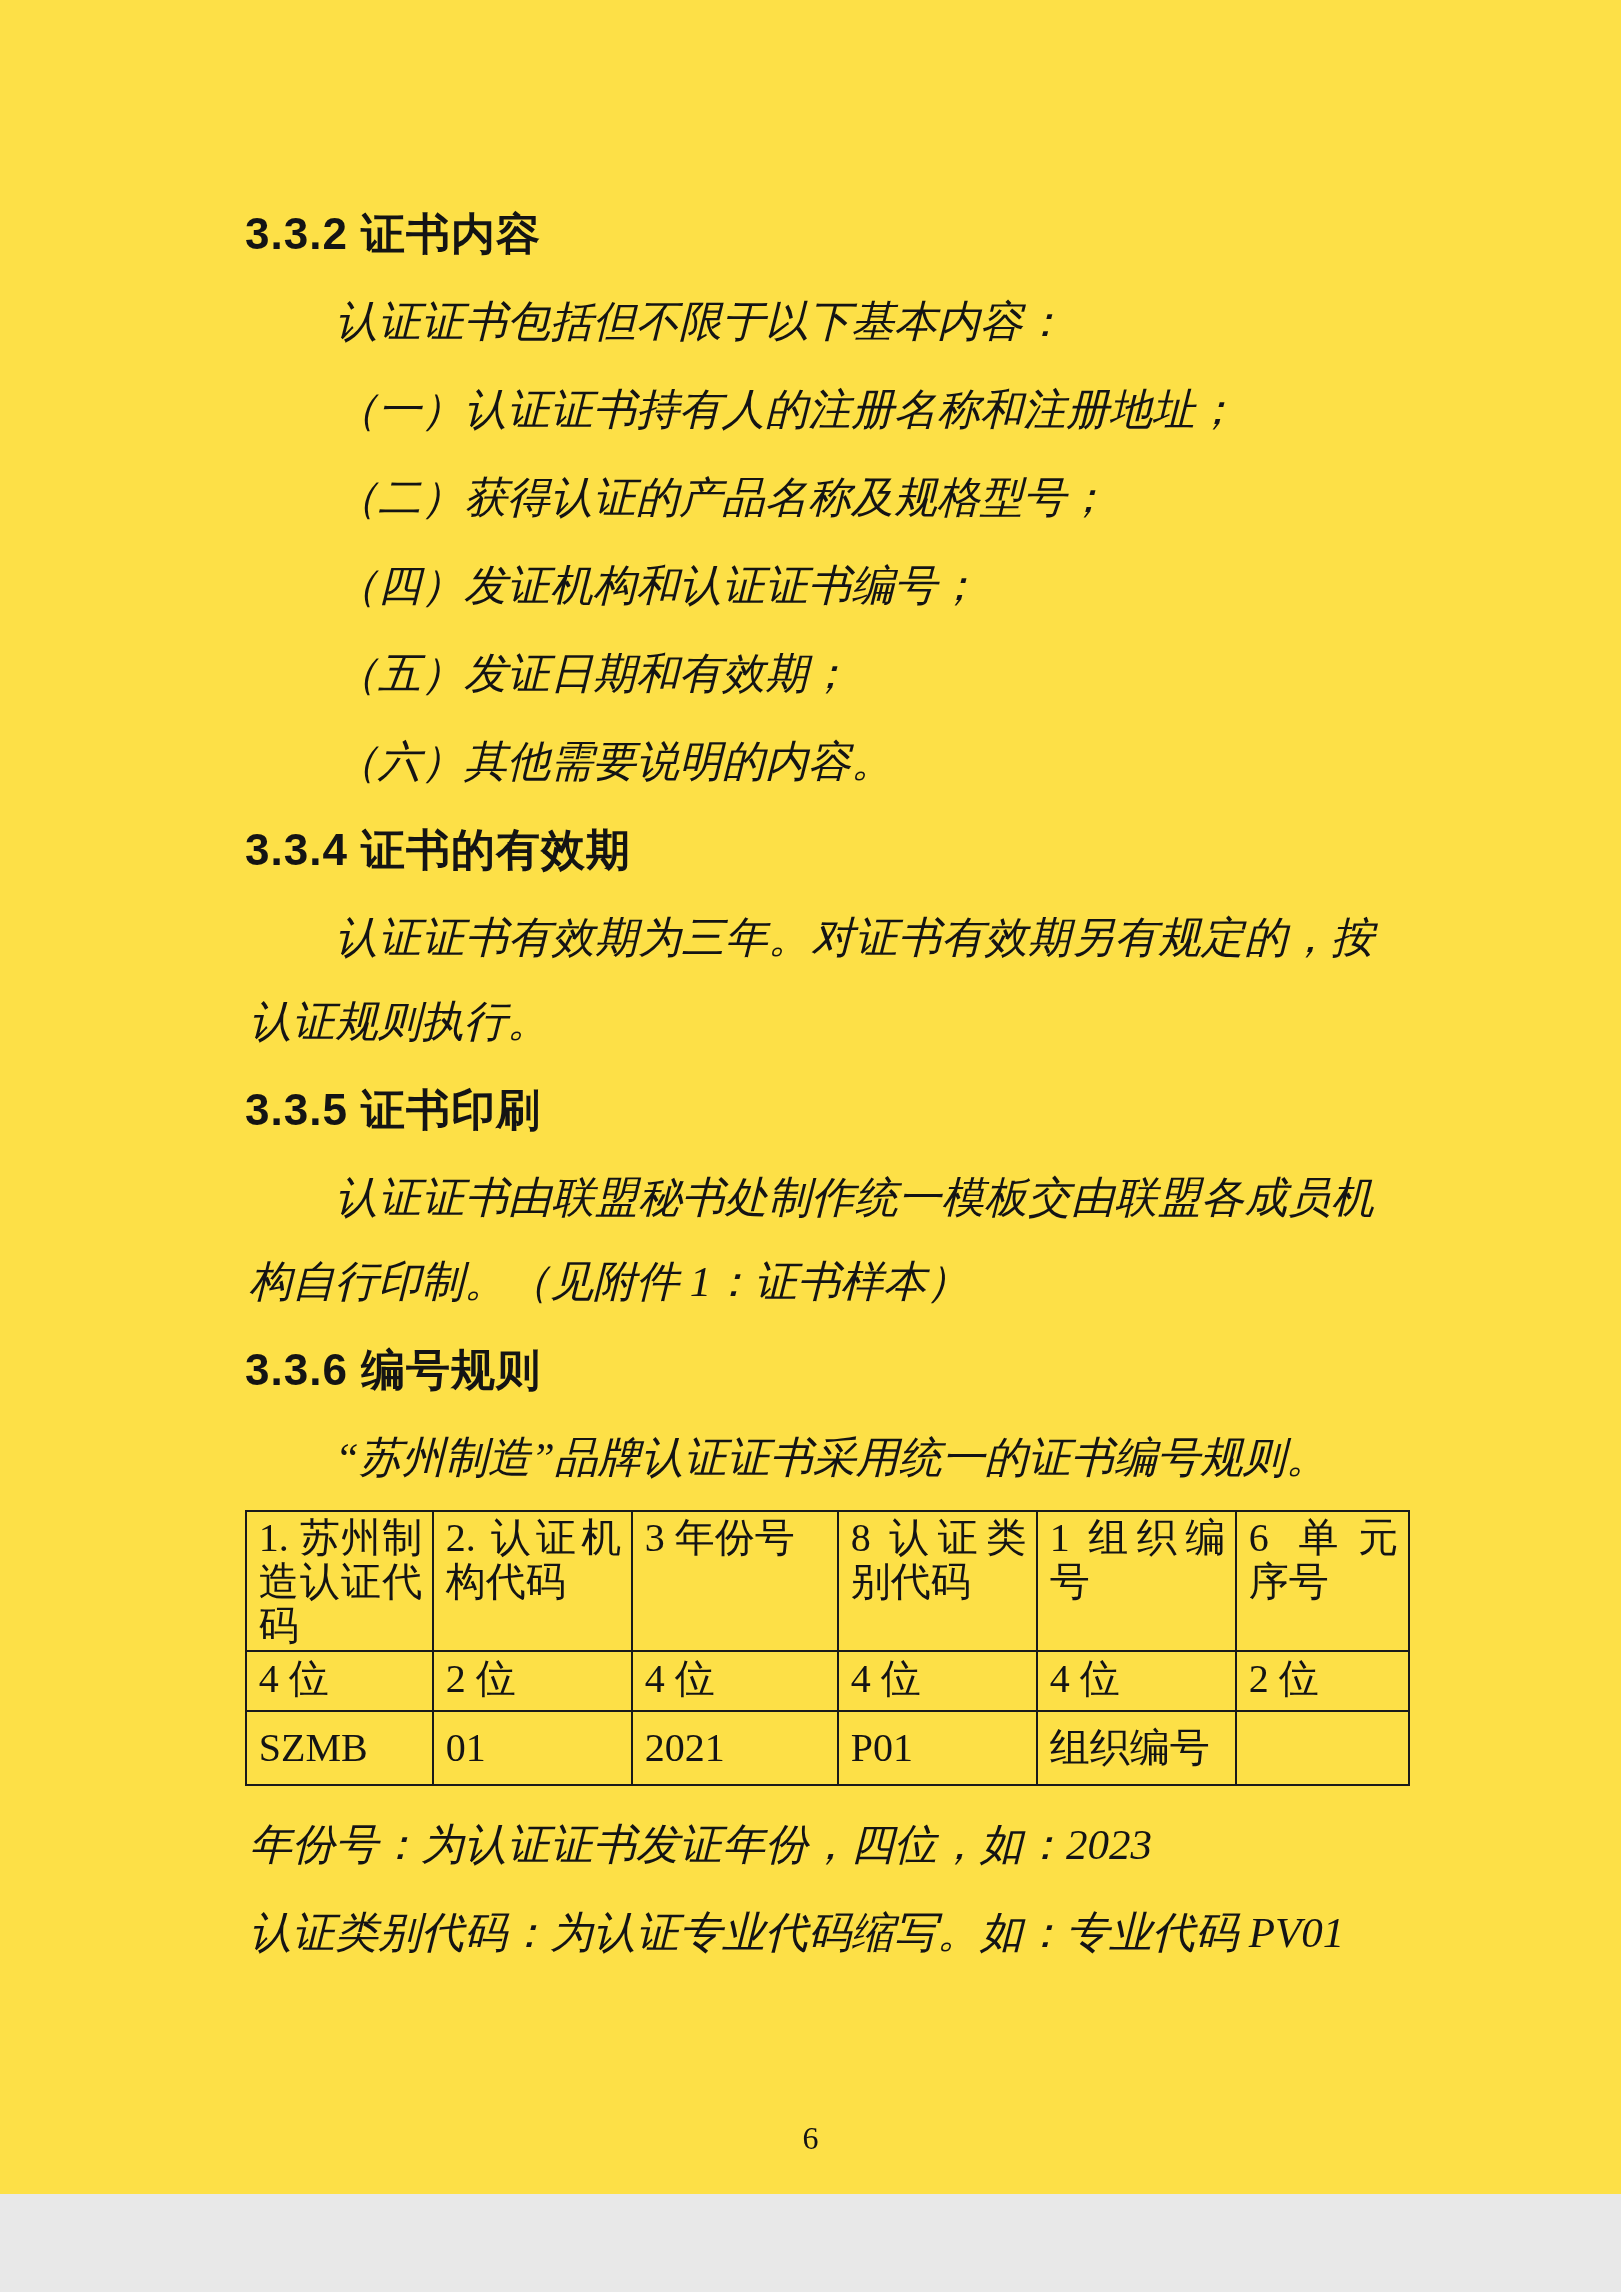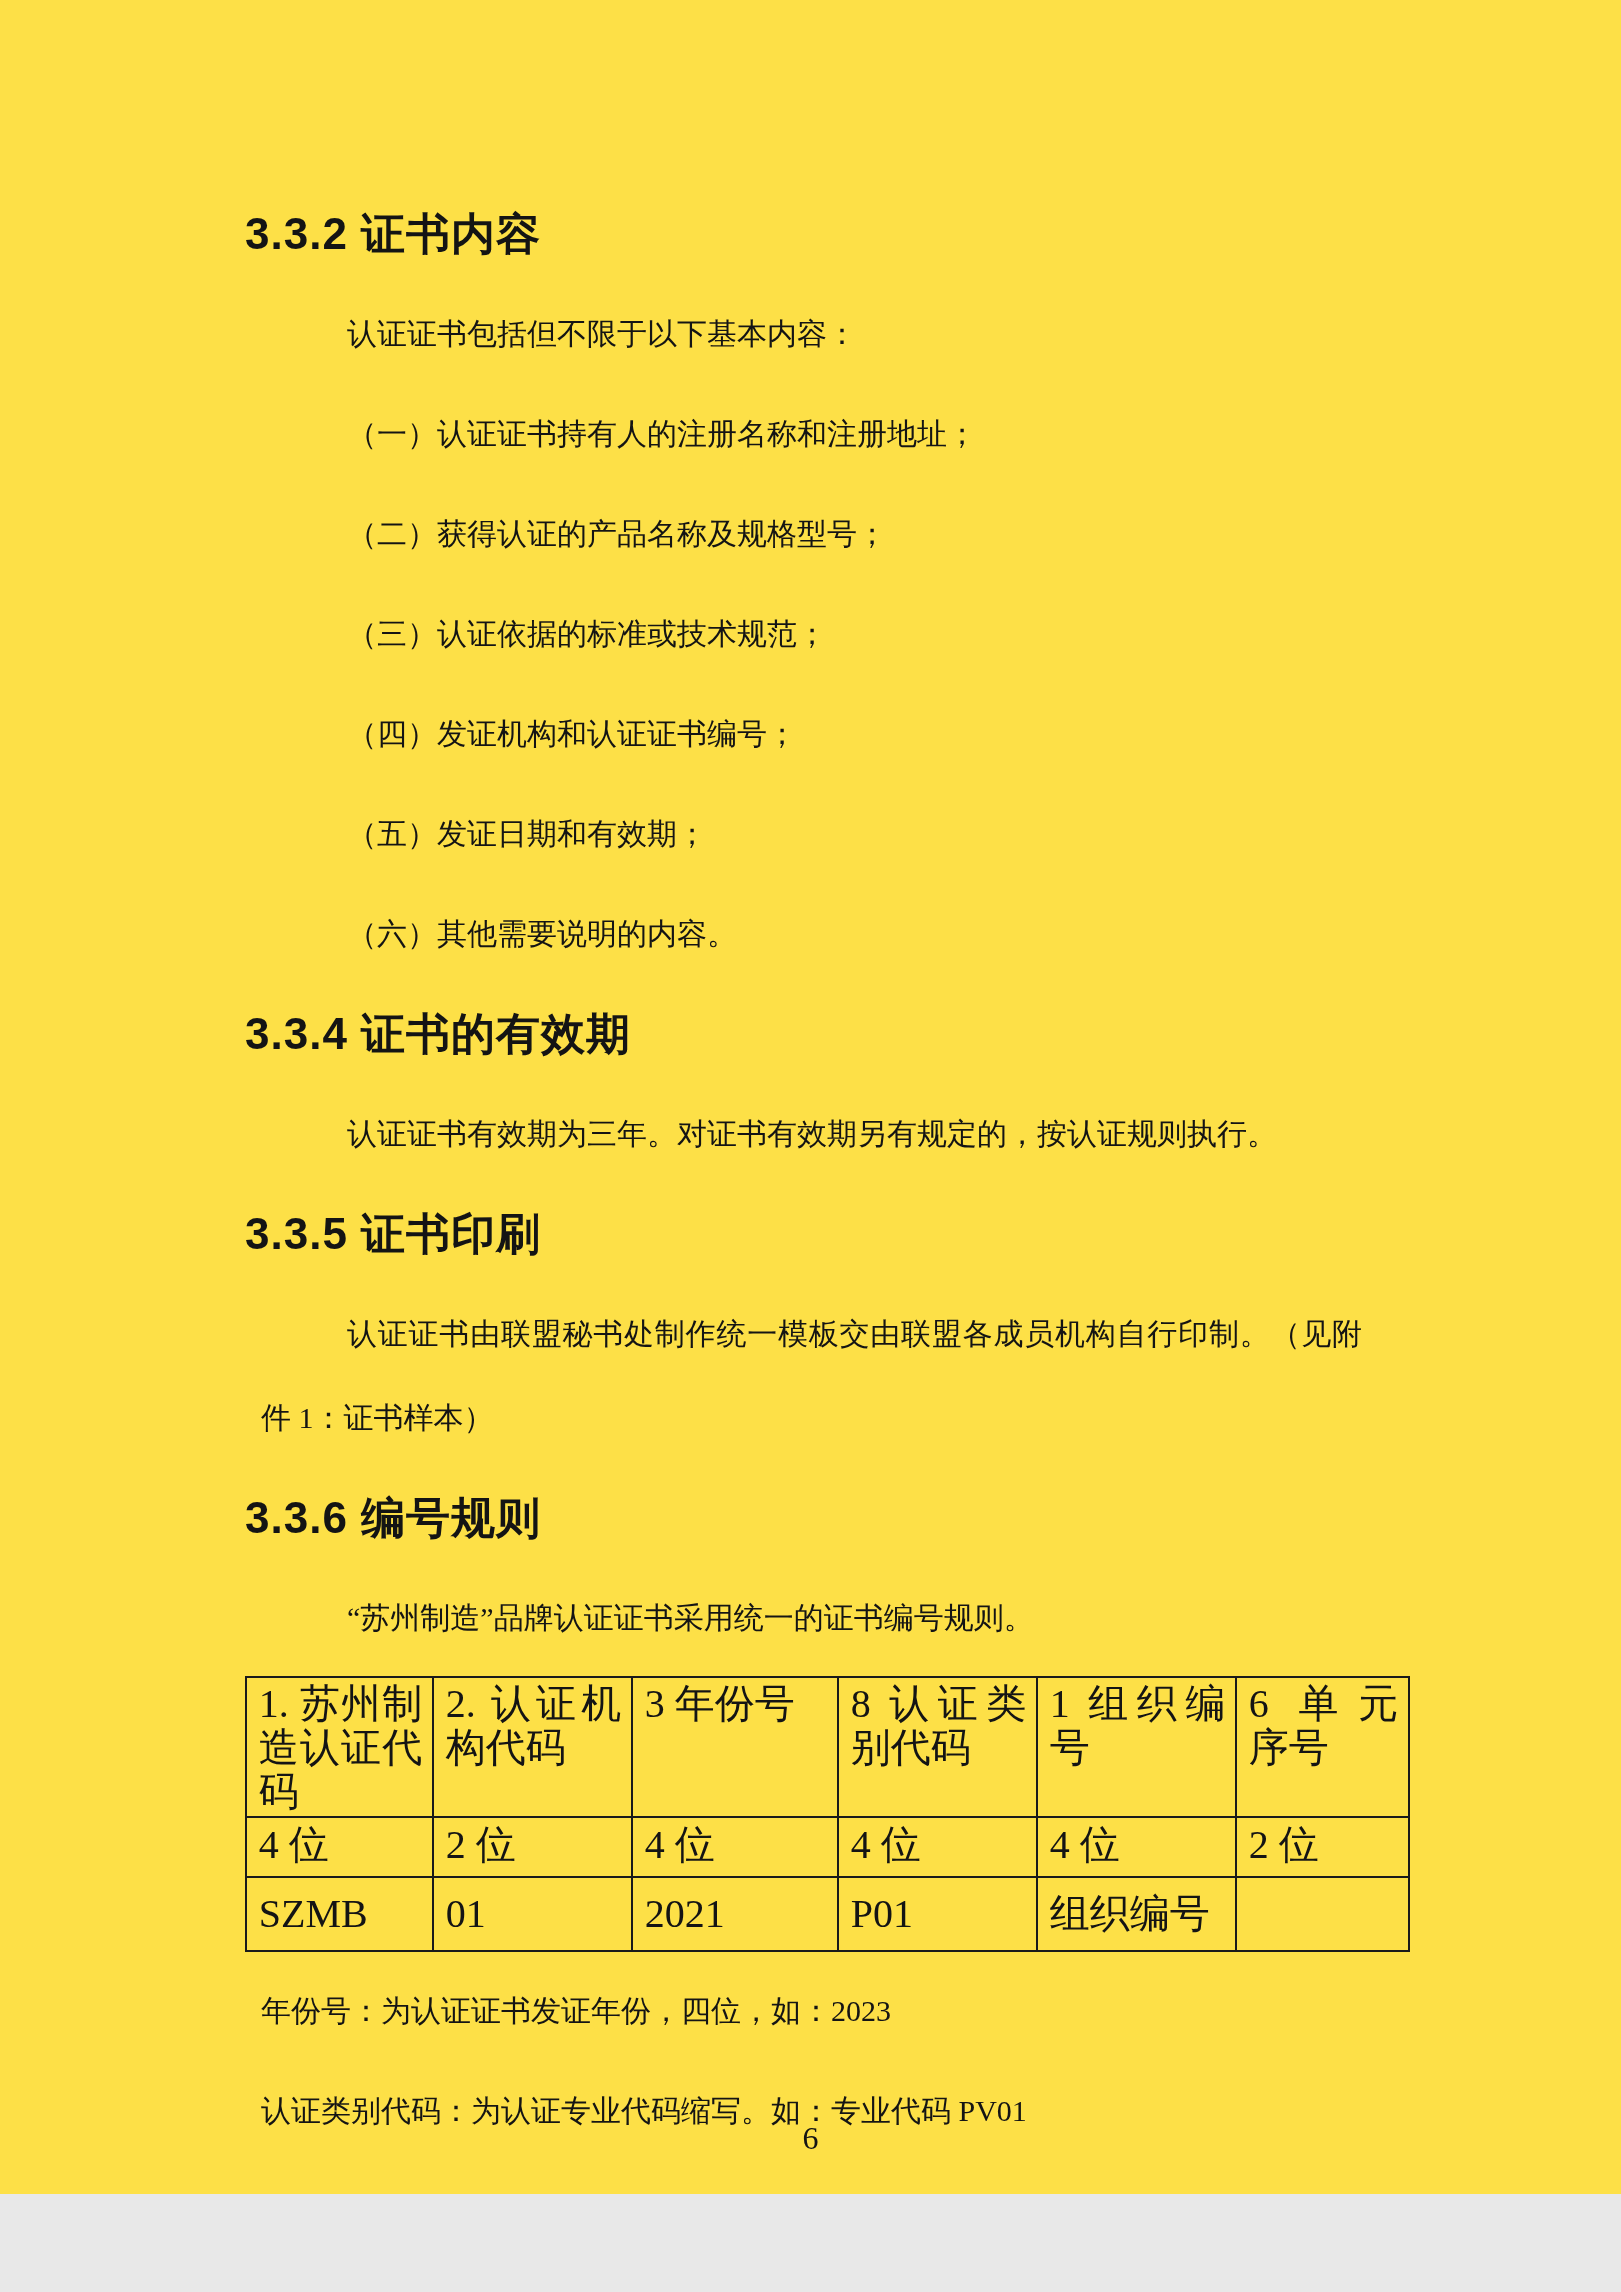--- a/index.html
+++ b/index.html
@@ -22,24 +22,25 @@
   .sec-heading {
     margin: 0;
     font-family: "Liberation Sans", sans-serif;
     font-weight: 700;
     font-size: 44px;
     line-height: 84px;
     letter-spacing: 1px;
     white-space: nowrap;
   }
   .line {
-    margin: 16px;
-    font-size: 30px;
+    margin: 4px;
+    font-size: 43px;
     line-height: 84px;
     text-align: justify;
+    font-style: italic;
   }
   .indent { text-indent: 86px; }
   .num-table {
     border-collapse: collapse;
     table-layout: fixed;
     width: 1162px;
     margin-top: 9.8px;
     font-size: 40px;
   }
   .num-table td {
@@ -72,21 +73,20 @@
 </head>
 <body>
 
 <div class="page">
   <div class="content">
 
     <h2 class="sec-heading">3.3.2 证书内容</h2>
     <p class="line indent">认证证书包括但不限于以下基本内容：</p>
     <p class="line indent">（一）认证证书持有人的注册名称和注册地址；</p>
     <p class="line indent">（二）获得认证的产品名称及规格型号；</p>
-    <p class="line indent">（三）认证依据的标准或技术规范；</p>
     <p class="line indent">（四）发证机构和认证证书编号；</p>
     <p class="line indent">（五）发证日期和有效期；</p>
     <p class="line indent">（六）其他需要说明的内容。</p>
 
     <h2 class="sec-heading">3.3.4 证书的有效期</h2>
     <p class="line indent">认证证书有效期为三年。对证书有效期另有规定的，按认证规则执行。</p>
 
     <h2 class="sec-heading">3.3.5 证书印刷</h2>
     <p class="line indent">认证证书由联盟秘书处制作统一模板交由联盟各成员机构自行印制。（见附件 1：证书样本）</p>
 

